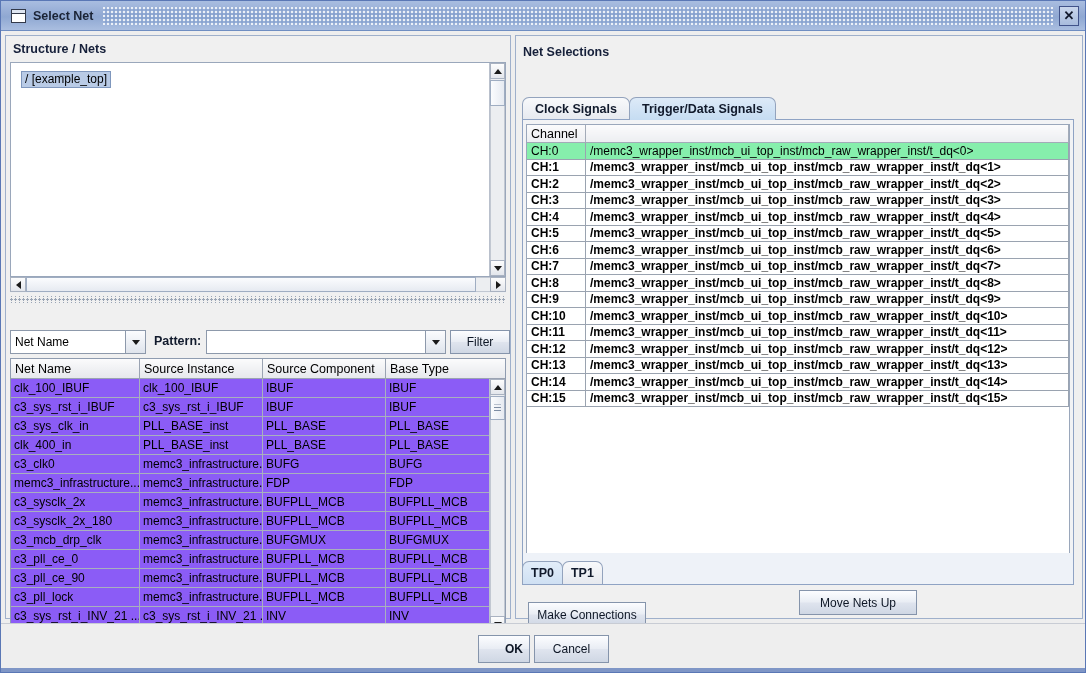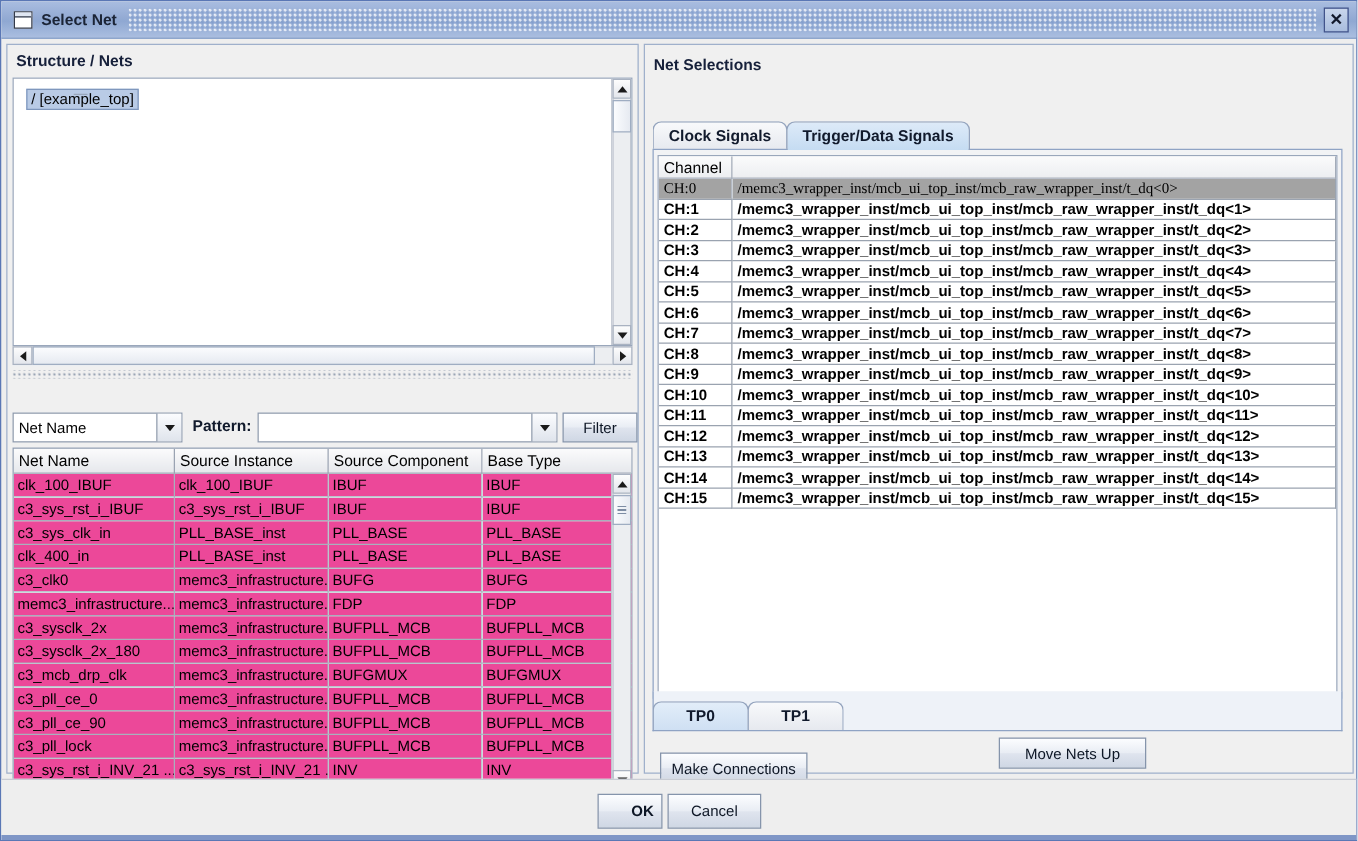--- a/index.html
+++ b/index.html
@@ -291,21 +291,21 @@
     overflow:hidden;
   }
   table.grid td {
     border-right: 1px solid #a8b0bd;
     border-bottom: 1px solid #a8b0bd;
     height: 18px;
     padding: 0 0 0 3px;
     white-space: nowrap;
     overflow: hidden;
     color:#000;
-    background:#ec4899;
+    background:#8b5cf6;
   }
   .col-a { width: 124px; }
   .col-b { width: 118px; }
   .col-c { width: 118px; }
   .col-d { width: 118px; }
 
   
   .tabs {
     position:absolute;
     left:6px; top:60px; height:24px;
@@ -370,35 +370,34 @@
     border-bottom: 1px solid #9aa3b0;
     padding: 0 0 0 4px;
     font-weight: bold;
     font-size: 12px;
     white-space: nowrap;
     overflow: hidden;
     color:#000;
     background:#ffffff;
   }
   table.chan tr.sel td {
-    background: #a3a3a3;
+    background: #86efac;
     font-weight: normal;
-    font-family: Liberation Serif, serif;
   }
   .c-ch { width: 54px; }
 
   .tp-tabs {
     position:absolute;
     left:6px; top:524px; height:24px;
     display:flex; align-items:flex-end;
   }
   .tp-tab {
     height:23px;
     box-sizing:border-box;
-    padding:0 26px;
+    padding:0 8px;
     font-size:12.5px; font-weight:bold; color:#111a2c;
     display:flex; align-items:center;
     border:1px solid #93a3bd; border-bottom:none;
     border-radius:7px 7px 0 0;
     background: linear-gradient(to bottom,#f8f9fb,#e6e9ef);
     margin-right:-1px;
   }
   .tp-tab.active { background: linear-gradient(to bottom,#e2edf9,#cfe0f3); z-index:2; }
   .tp-strip {
     position:absolute; left:6px; top:517px; width:552px; height:32px;

